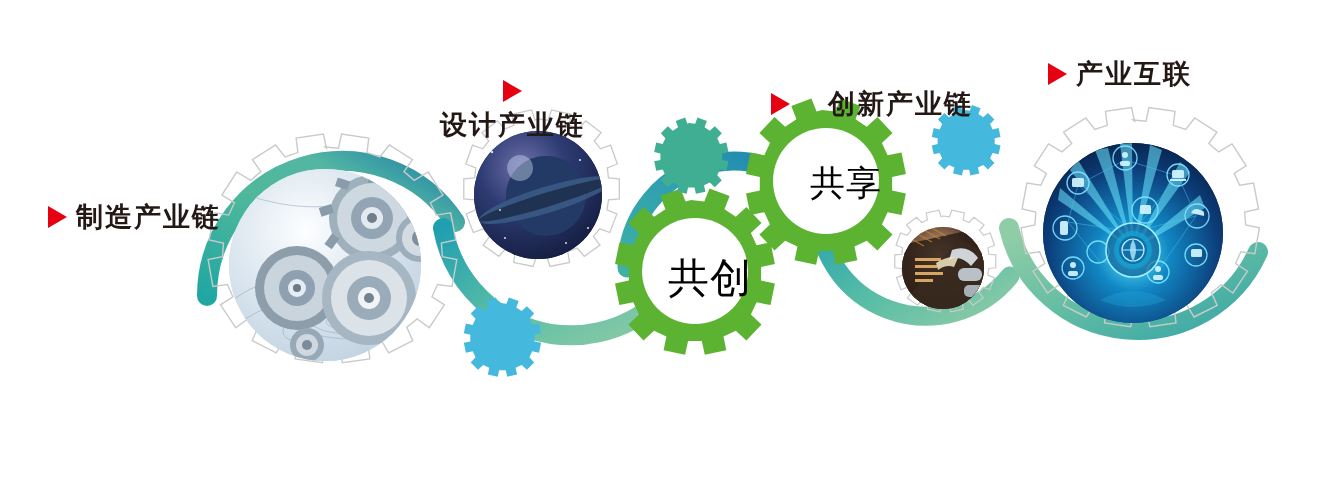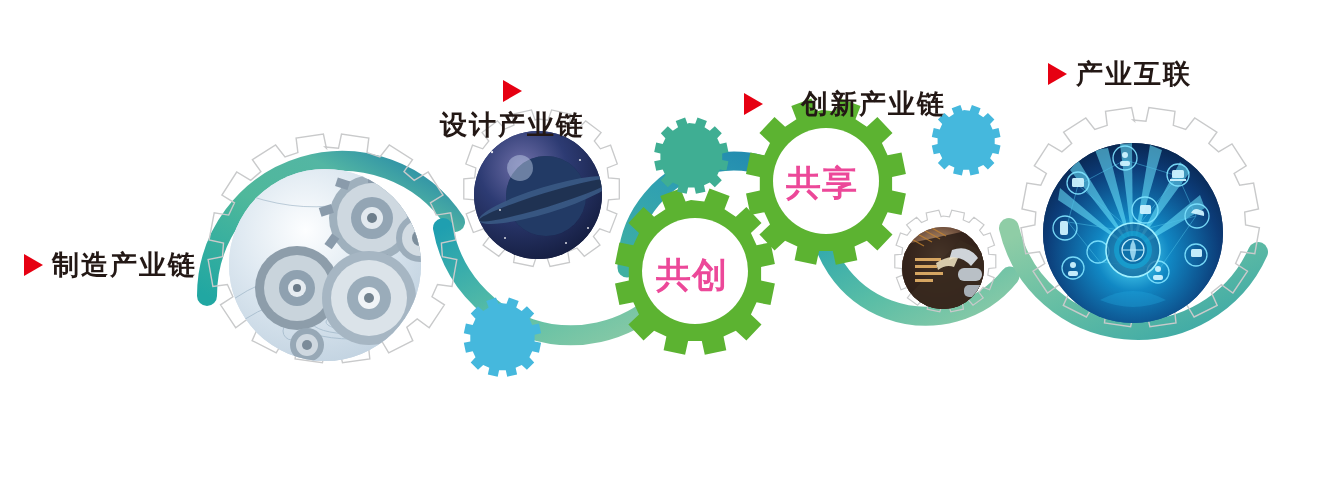--- a/index.html
+++ b/index.html
@@ -38,32 +38,32 @@
   }
   .label .tri {
     width: 0; height: 0;
     border-top: 11px solid transparent;
     border-bottom: 11px solid transparent;
     border-left: 19px solid #e60012;
     flex: 0 0 auto;
   }
   .gear-word {
     position: absolute;
-    font-weight: 700;
-    color: #ec4899;
+    font-weight: 400;
+    color: #000000;
     letter-spacing: 1px;
     line-height: 1;
     white-space: nowrap;
-    text-align: center;
-  }
-  #lbl-manufacture { left: 24px; top: 203px; margin-top: 48px; }
+    text-align: right;
+  }
+  #lbl-manufacture { left: 48px; top: 203px; }
   #lbl-design      { left: 440px; top: 80px; flex-direction: column; }
-  #lbl-innovate    { left: 744px; top: 90px; gap: 38px; }
+  #lbl-innovate    { left: 771px; top: 90px; gap: 38px; }
   #lbl-connect     { left: 1048px; top: 60px; align-items: center; }
-  #word-cochuang { left: 632px; top: 258px; width: 120px; font-size: 35px; }
+  #word-cochuang { left: 632px; top: 258px; width: 120px; font-size: 41px; }
   #word-gongxiang { left: 762px; top: 166px; width: 120px; font-size: 35px; }
 </style>
 </head>
 <body>
 
 <div id="stage">
 
   <svg class="layer" viewBox="0 0 1336 481">
     <defs>
 

